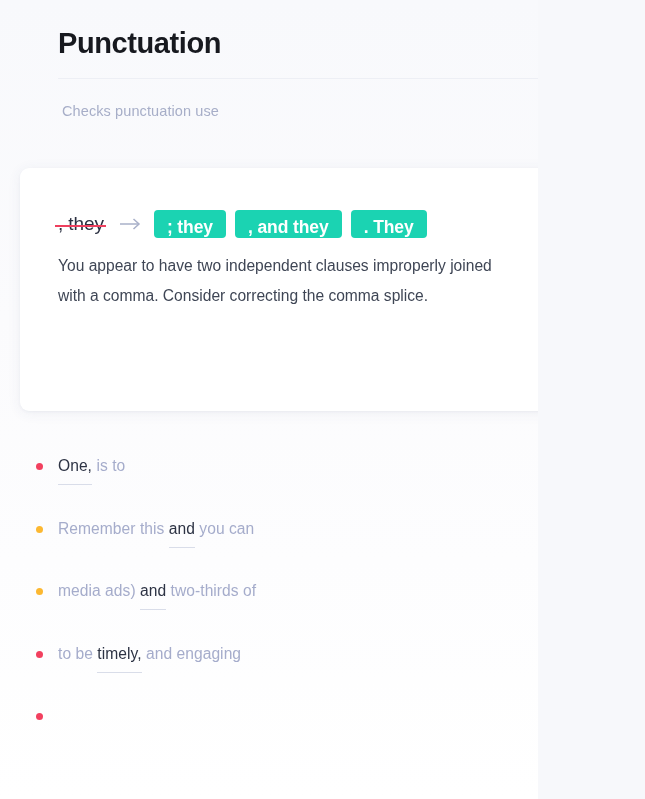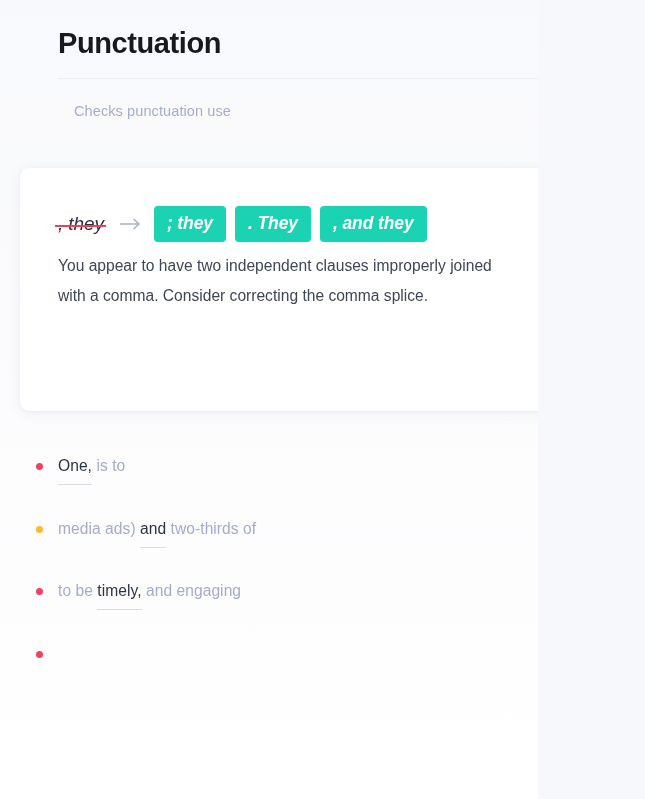--- a/index.html
+++ b/index.html
@@ -68,21 +68,21 @@
 
   .divider {
     margin-top: 12px;
     height: 1px;
     background: #edeff5;
     width: 552px;
   }
 
   .subtitle {
     position: absolute;
-    left: 74px;
+    left: 62px;
     top: 103px;
     font-size: 14.5px;
     color: #a7aec8;
     letter-spacing: 0.1px;
   }
 
   
   .card {
     position: absolute;
     left: 20px;
@@ -101,21 +101,20 @@
     top: 37px;
     width: 470px;
   }
 
   .replace-row {
     display: flex;
     align-items: center;
     flex-wrap: nowrap;
     gap: 0;
     height: 38px;
-    font-style: italic;
   }
 
   .original-term {
     position: relative;
     font-size: 19px;
     color: #2c3142;
     letter-spacing: -0.1px;
     white-space: nowrap;
   }
 
@@ -139,21 +138,21 @@
     display: flex;
     gap: 9px;
   }
 
   .chip {
     background: #1bd3b2;
     color: #ffffff;
     font-size: 17.5px;
     font-weight: bold;
     letter-spacing: -0.1px;
-    padding: 7px 13px 8px 13px;
+    padding: 7px 13px 0 13px;
     border-radius: 4px;
     cursor: pointer;
     white-space: nowrap;
     line-height: 1.15;
   }
 
   .explanation {
     margin-top: 8px;
     font-size: 15.6px;
     line-height: 30px;
@@ -275,22 +274,22 @@
 
         <span class="arrow-icon">
           <svg width="22" height="14" viewBox="0 0 22 14" fill="none" stroke="currentColor" stroke-width="1.5">
             <path d="M1 7h18.5"></path>
             <path d="M14.5 2l5.5 5-5.5 5"></path>
           </svg>
         </span>
 
         <span class="chips">
           <span class="chip">; they</span>
+          <span class="chip">, and they</span>
           <span class="chip">. They</span>
-          <span class="chip">, and they</span>
         </span>
       </div>
 
       <div class="explanation">You appear to have two independent clauses improperly joined with a comma. Consider correcting the comma splice.</div>
     </div>
 
     <div class="card-actions">
       <div class="act-trash">
         <svg width="18" height="20" viewBox="0 0 20 22" fill="none" stroke="currentColor" stroke-width="1.2">
           <path d="M3 5h14"></path>
@@ -315,20 +314,24 @@
     </div>
   </div>
 
   <div class="issue-list">
 
     <div class="issue-item">
       <span class="bullet red"></span>
       <span class="issue-text"><span></span><span class="hl">One,</span><span> is to</span></span>
     </div>
 
+    <div class="issue-item">
+      <span class="bullet amber"></span>
+      <span class="issue-text"><span>Remember this </span><span class="hl">and</span><span> you can</span></span>
+    </div>
 
 
     <div class="issue-item">
       <span class="bullet amber"></span>
       <span class="issue-text"><span>media ads) </span><span class="hl">and</span><span> two-thirds of</span></span>
     </div>
 
     <div class="issue-item">
       <span class="bullet red"></span>
       <span class="issue-text"><span>to be </span><span class="hl">timely,</span><span> and engaging</span></span>

